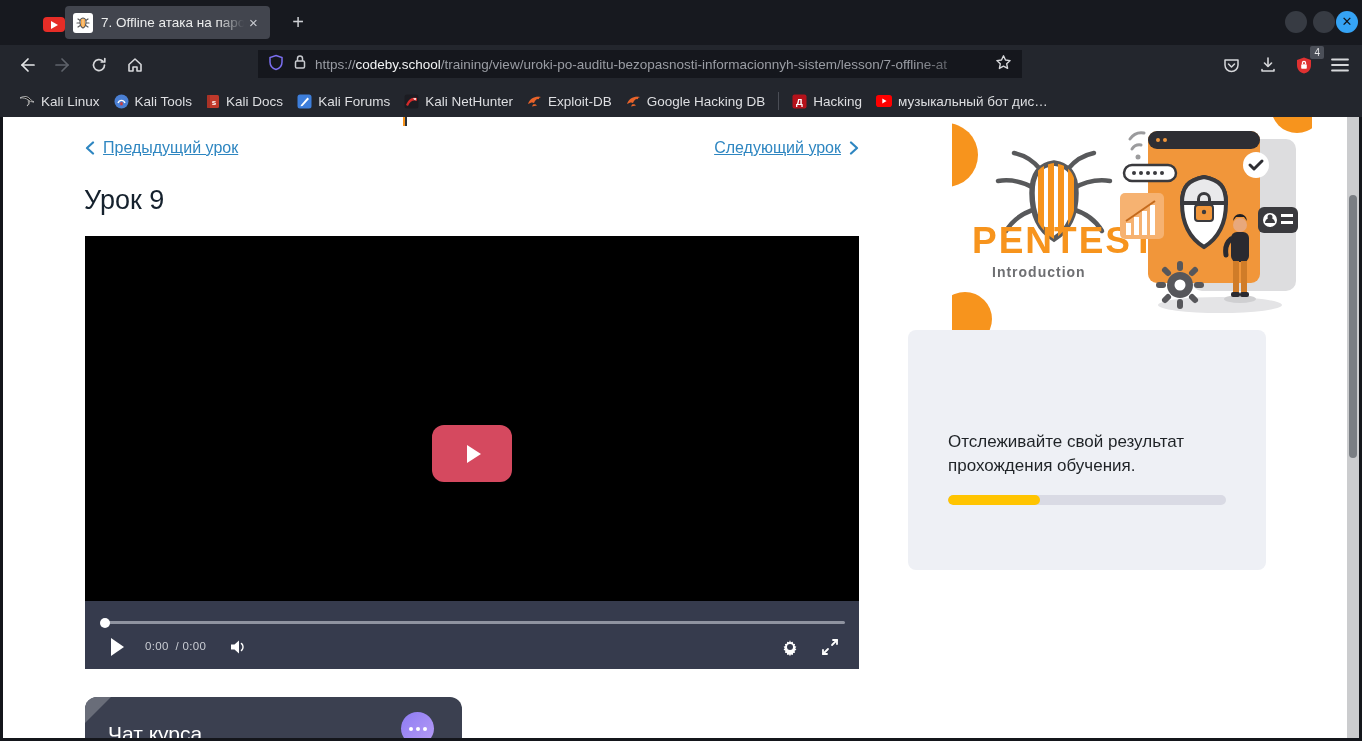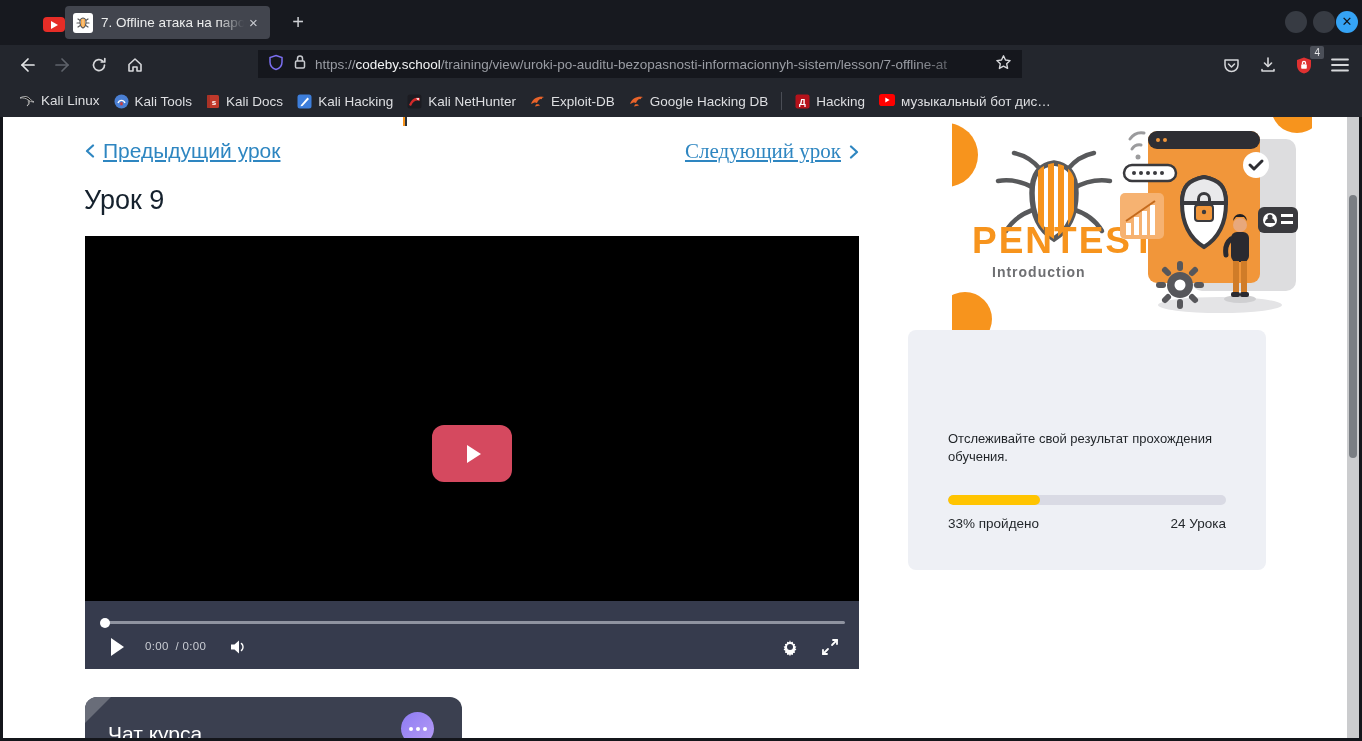--- a/index.html
+++ b/index.html
@@ -24,37 +24,37 @@
   .navbar { position:absolute; top:45px; left:0; width:1362px; height:40px; background:#23262d; }
   .nav-icon { position:absolute; top:52px; width:26px; height:26px; display:flex; align-items:center; justify-content:center; border-radius:4px; }
   .urlbar { position:absolute; left:258px; top:50px; width:764px; height:28px; background:#15171d; border-radius:0; display:flex; align-items:center; padding:0 10px; }
   .url-text { font-size:13.5px; color:#9a9da4; margin-left:8px; white-space:nowrap; overflow:hidden; flex:1;
     -webkit-mask-image:linear-gradient(90deg,#000 88%,transparent 99%); mask-image:linear-gradient(90deg,#000 88%,transparent 99%); }
   .url-text .domain { color:#f3f4f5; }
   .ext-badge { position:absolute; top:-6px; right:-7px; background:#4b4f58; color:#e8e9ea; font-size:10px; padding:0 4px; border-radius:2px; line-height:13px; }
 
   
   .bookmarksbar { position:absolute; top:85px; left:0; width:1362px; height:32px; background:#23262d; display:flex; align-items:center; padding-left:12px; }
-  .bm { display:flex; align-items:flex-start; gap:6px; color:#dedfe2; font-size:13.5px; padding:3px 7px; border-radius:3px; white-space:nowrap; }
+  .bm { display:flex; align-items:center; gap:6px; color:#dedfe2; font-size:13.5px; padding:3px 7px; border-radius:3px; white-space:nowrap; }
   .bm-sep { width:1px; height:18px; background:#4a4d55; margin:0 6px; }
 
   
   .content { position:absolute; top:117px; left:0; width:1362px; height:624px; background:#fff; overflow:hidden; }
   .border-strip { position:absolute; background:#14161b; z-index:50; }
   .bs-left { left:0; top:117px; width:3px; height:624px; }
   .bs-right { left:1359px; top:117px; width:3px; height:624px; }
   .bs-bottom { left:0; top:738px; width:1362px; height:3px; }
 
   .partial-letter { position:absolute; left:403px; top:0; width:4px; height:9px; background:linear-gradient(90deg,#f7941d 0 45%,#2b333c 45% 100%); }
 
   .lesson-nav { position:absolute; left:85px; top:22px; width:774px; height:20px; }
-  .lesson-link { font-size:21px; color:#2e86c1; text-decoration:underline; display:inline-flex; align-items:center; gap:8px; cursor:pointer; }
+  .lesson-link { font-size:16px; color:#2e86c1; text-decoration:underline; display:inline-flex; align-items:center; gap:8px; cursor:pointer; }
   .lesson-link svg { flex:0 0 auto; }
   .prev-link { position:absolute; left:0; top:0; }
-  .next-link { position:absolute; right:0; top:0;font-family:Liberation Serif, serif; }
+  .next-link { position:absolute; right:0; top:0; }
 
   .lesson-title { position:absolute; left:84px; top:68px; font-size:27px; font-weight:400; color:#15212d; }
 
   
   .video { position:absolute; left:85px; top:119px; width:630px; height:433px; }
   .video-screen { position:absolute; left:0; top:0; width:774px; height:365px; background:#000; }
   .big-play { position:absolute; left:347px; top:189px; width:80px; height:57px; background:#d5495f; border-radius:12px; display:flex; align-items:center; justify-content:center; cursor:pointer; }
   .controls { position:absolute; left:0; top:365px; width:774px; height:68px; background:#363b4d; }
   .seek-track { position:absolute; left:19px; right:14px; top:20px; height:3px; background:#8f93a0; border-radius:2px; }
   .seek-knob { position:absolute; left:15px; top:16.5px; width:10px; height:10px; border-radius:50%; background:#fff; }
@@ -65,21 +65,21 @@
   .chat { position:absolute; left:85px; top:580px; width:377px; height:44px; background:#3b4050; border-radius:12px 12px 0 0; overflow:hidden; }
   .chat-fold { position:absolute; left:0; top:0; width:0; height:0; border-top:26px solid #696d79; border-right:26px solid transparent; }
   .chat-label { position:absolute; left:23px; top:25px; color:#fff; font-size:21px; }
   .chat-bubble { position:absolute; left:316px; top:15px; width:33px; height:33px; border-radius:50%; background:linear-gradient(135deg,#8d7bf3,#b79df5); display:flex; align-items:center; justify-content:center; gap:3px; }
   .chat-bubble i { width:4px; height:4px; border-radius:50%; background:#fff; }
 
   
   .banner { position:absolute; left:952px; top:0; width:360px; height:218px; cursor:pointer; }
   .course-card { position:absolute; left:908px; top:213px; width:358px; height:240px; background:#eef0f5; border-radius:8px; }
   .cc-title { position:absolute; left:40px; top:28px; width:290px; font-size:20px; font-weight:700; color:#101418; line-height:1.3; }
-  .cc-desc { position:absolute; left:40px; top:100px; width:290px; font-size:13px; color:#1f2327; line-height:1.42; }
+  .cc-desc { position:absolute; left:40px; top:100px; width:290px; font-size:17px; color:#1f2327; line-height:1.42; }
   .cc-bar { position:absolute; left:40px; top:165px; width:278px; height:10px; background:#d9dae4; border-radius:6px; overflow:hidden; }
   .cc-fill { height:10px; background:#ffc400; border-radius:6px; }
   .cc-labels { position:absolute; left:40px; top:186px; width:278px; display:flex; justify-content:space-between; font-size:13.5px; color:#24282c; }
 
   
   .scroll-track { position:absolute; left:1347px; top:0; width:12px; height:624px; background:#cbccce; }
   .scroll-thumb { position:absolute; left:2px; top:78px; width:8px; height:263px; background:#7a7e83; border-radius:4px; }
 </style>
 </head>
 <body>
@@ -212,21 +212,21 @@
           <rect x="1" y="1" width="3" height="13" rx="1" fill="#a93226"></rect>
           <text x="8" y="11" font-size="8" font-weight="bold" fill="#fff" text-anchor="middle" font-family="Liberation Sans,sans-serif">s</text>
         </svg>
       <span>Kali Docs</span>
     </div>
     <div class="bm">
       <svg width="15" height="15" viewBox="0 0 15 15">
           <rect x="0.5" y="0.5" width="14" height="14" rx="2.5" fill="#3d7edb"></rect>
           <path d="M4 11 L10.5 3.5 L12 5 L5.5 12 L3.5 12.3 Z" fill="#fff"></path>
         </svg>
-      <span>Kali Hacking</span>
+      <span>Kali Forums</span>
     </div>
     <div class="bm">
       <svg width="15" height="15" viewBox="0 0 15 15">
           <rect x="0.5" y="0.5" width="14" height="14" rx="2.5" fill="#1c1c22"></rect>
           <path d="M2 11 C5 4 9 3 13 4 L13 7 C9.5 5.8 6 7 4 12 Z" fill="#d42a2a"></path>
           <path d="M9 4.5 L12 4 L11.5 6.5 Z" fill="#fff"></path>
         </svg>
       <span>Kali NetHunter</span>
     </div>
     <div class="bm">
@@ -436,24 +436,20 @@
           <circle cx="228" cy="168" r="5.5" fill="#fff"></circle>
         </g>
       </svg>
     </div>
 
     <div class="course-card">
       <div class="cc-desc">Отслеживайте свой результат прохождения обучения.</div>
       <div class="cc-bar">
         <div class="cc-fill" style="width: 33%;"></div>
       </div>
-      <div class="cc-labels">
-        <span>33% пройдено</span>
-        <span>24 Урока</span>
-      </div>
     </div>
 
     <div class="scroll-track">
       <div class="scroll-thumb"></div>
     </div>
   </div>
 
   <div class="border-strip bs-left"></div>
   <div class="border-strip bs-right"></div>
   <div class="border-strip bs-bottom"></div>

